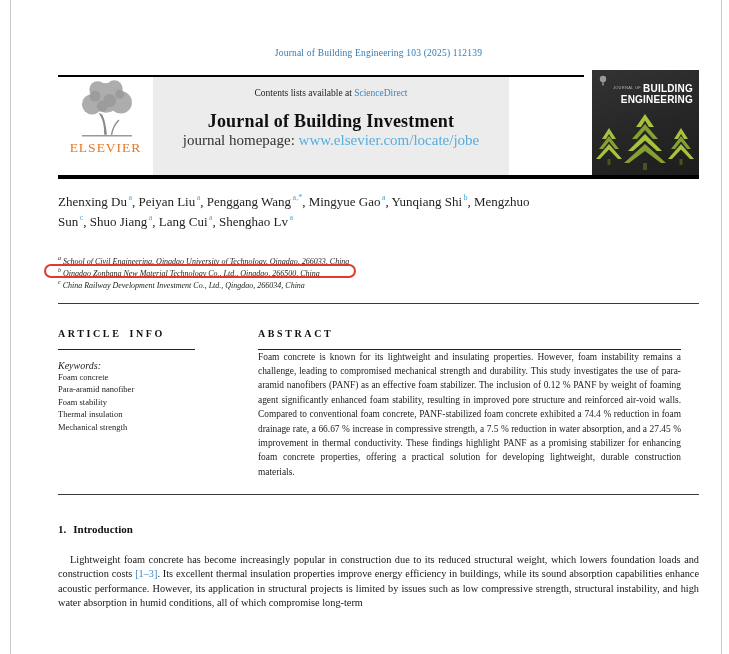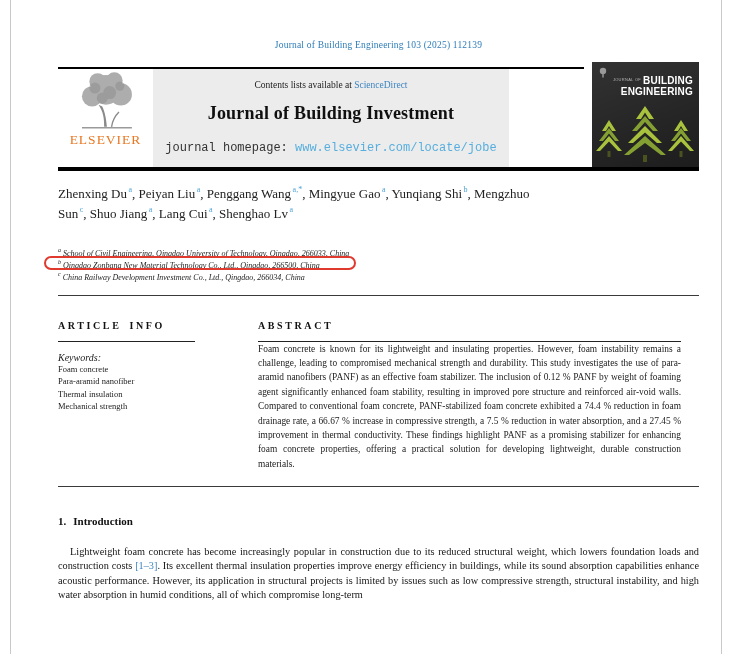--- a/index.html
+++ b/index.html
@@ -1,35 +1,35 @@
 <!DOCTYPE html>
 <html><head>
 <meta charset="utf-8">
 <style>
   * { margin:0; padding:0; box-sizing:border-box; }
   html,body { width:729px; height:654px; background:#ffffff; overflow:hidden;
               font-family:"Liberation Serif","DejaVu Serif",serif; color:#1b1b1b; }
   .sheet { position:absolute; left:10px; top:0; width:712px; height:654px;
            border-left:1px solid #c9c9c9; border-right:1px solid #c9c9c9;
-           background:#fff; padding:0 22px 0 47px; overflow:hidden; }
+           background:#fff; padding:8px 22px 0 47px; overflow:hidden; }
 
   
   .citation { margin-top:40px; text-align:center; font-size:9.5px; color:#2d7cb8; letter-spacing:.2px; cursor:pointer; }
 
   
   .header { position:relative; margin-top:17px; }
   .topbar { height:2px; background:#000; width:526px; }
   .header-row { display:flex; height:98px; }
   .logo-box { width:95px; background:#fff; display:flex; flex-direction:column; align-items:center; padding-bottom:2px; }
   .elsevier-text { color:#e87722; font-size:13.5px; letter-spacing:1px; margin-top:1px; }
   .gray-box { width:356px; background:#ececec; text-align:center; padding-top:11px; }
   .contents-line { font-size:9.5px; color:#222; }
   .link-sd { color:#3d85c0; cursor:pointer; }
   .journal-title { font-size:18px; font-weight:600; color:#101010; margin-top:13px; letter-spacing:.2px; }
-  .homepage-line { font-family:Liberation Mono, monospace; font-size:12px; color:#333; margin-top:17px; }
+  .homepage-line { font-family:Liberation Serif, serif; font-size:15px; color:#333; }
   .link-home { color:#56aede; cursor:pointer; }
   .bottombar { height:4px; background:#000; width:100%; }
   .cover { position:absolute; top:-5px; right:0; width:107px; height:105px;
            background:linear-gradient(160deg,#333 0%,#262626 55%,#1d1d1d 100%); z-index:2; cursor:pointer; }
   .cover-title { position:absolute; top:13px; left:6px; right:6px; text-align:right; color:#fff;
                  font-family:"Liberation Sans",sans-serif; font-weight:700; font-size:10px; line-height:10.5px; letter-spacing:.2px; }
   .journal-of { font-size:4px; font-weight:400; color:#b5b5b5; margin-right:2px; vertical-align:3px; letter-spacing:.3px; }
   .cover-mark { position:absolute; top:5px; left:6px; }
   .cover-trees { position:absolute; left:0; bottom:2px; }
 
@@ -150,20 +150,21 @@
   <div class="rule"></div>
 
   <div class="info-abstract">
     <div class="col-info">
       <div class="col-heading">ARTICLE INFO</div>
       <div class="hrule-info"></div>
       <div class="kw-label">Keywords:</div>
       <div class="kw-list">
           <div class="kw-item">Foam concrete</div>
           <div class="kw-item">Para-aramid nanofiber</div>
+          <div class="kw-item">Foam stability</div>
           <div class="kw-item">Thermal insulation</div>
           <div class="kw-item">Mechanical strength</div>
         </div>
     </div>
     <div class="col-abstract">
       <div class="col-heading">ABSTRACT</div>
       <div class="hrule-abs"></div>
       <p class="abstract-text">Foam concrete is known for its lightweight and insulating properties. However, foam instability remains a challenge, leading to compromised mechanical strength and durability. This study investigates the use of para-aramid nanofibers (PANF) as an effective foam stabilizer. The inclusion of 0.12 % PANF by weight of foaming agent significantly enhanced foam stability, resulting in improved pore structure and reinforced air-void walls. Compared to conventional foam concrete, PANF-stabilized foam concrete exhibited a 74.4 % reduction in foam drainage rate, a 66.67 % increase in compressive strength, a 7.5 % reduction in water absorption, and a 27.45 % improvement in thermal conductivity. These findings highlight PANF as a promising stabilizer for enhancing foam concrete properties, offering a practical solution for developing lightweight, durable construction materials.</p>
     </div>
   </div>

